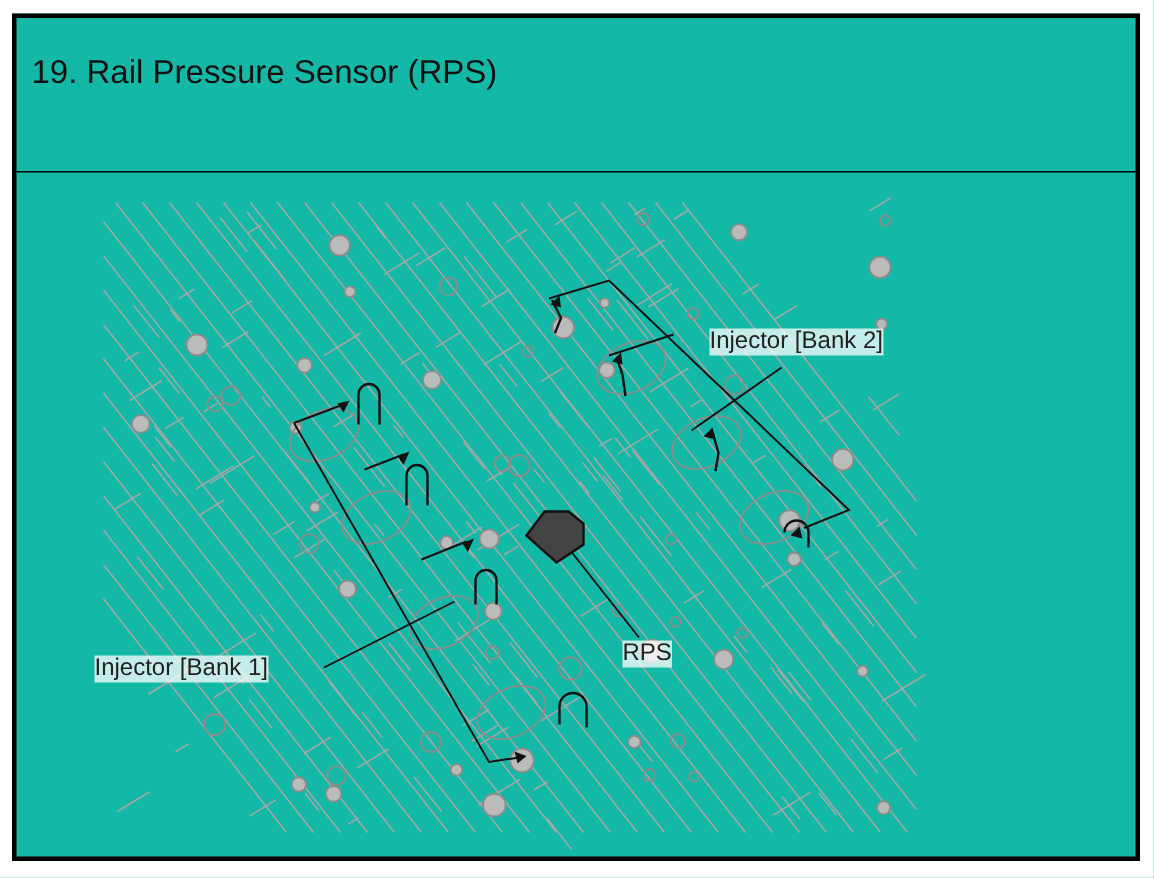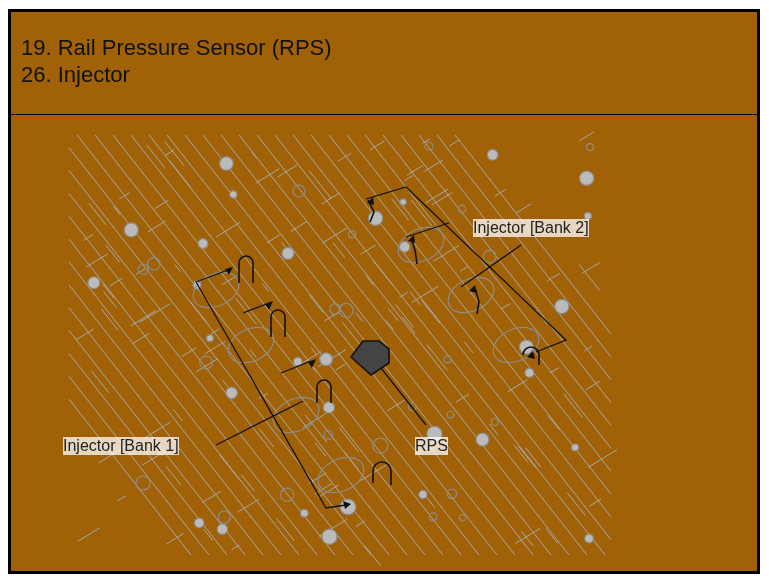--- a/index.html
+++ b/index.html
@@ -1,32 +1,31 @@
 <!DOCTYPE html>
 <html><head>
 <meta charset="utf-8">
 <style>
   html, body { margin:0; padding:0; background:#ffffff; }
   body { width:769px; height:585px; position:relative; overflow:hidden; font-family:"Liberation Sans", sans-serif; }
-  .frame { position:absolute; left:8px; top:9px; width:746px; height:559px; border:3px solid #000; background:#a16207; }
+  .frame { position:absolute; left:8px; top:9px; width:746px; height:559px; border:3px solid #000; background:#14b8a6; }
   .header { position:absolute; left:0; top:0; width:746px; height:102px; border-bottom:1px solid #000; }
   .legend-line { position:absolute; left:10px; font-size:22px; color:#111; line-height:26px; white-space:nowrap; }
   .l1 { top:23px; }
   .l2 { top:50px; }
   .diagram { position:absolute; left:0; top:103px; width:599px; height:456px;padding-left:38px; }
   .diagram svg { position:absolute; left:0; top:0; }
   .callout { position:absolute; font-size:16px; color:#222; background:rgba(255,255,255,0.75); white-space:nowrap; line-height:18px; }
 </style>
 </head>
 <body>
 
 <div class="frame">
   <div class="header">
     <div class="legend-line l1">19. Rail Pressure Sensor (RPS)</div>
-    <div class="legend-line l2">26. Injector</div>
   </div>
 
   <div class="diagram">
     <svg id="art" width="746" height="456" viewBox="0 0 746 456">
       <g id="bg-lines" stroke="#a8a8a8" stroke-width="1" fill="none">
           <line x1="58" y1="284.16" x2="180" y2="440"></line>
           <line x1="58" y1="261.3" x2="198" y2="440"></line>
           <line x1="58" y1="238.44" x2="216" y2="440"></line>
           <line x1="58" y1="215.58" x2="234" y2="440"></line>
           <line x1="58" y1="192.72" x2="252" y2="440"></line>
@@ -307,15 +306,15 @@
       <g stroke="#111" stroke-width="1.6" fill="#555">
         <path d="M340,242 l12,-16 h16 l10,8 v14 l-18,12 z" fill="#444"></path>
       </g>
       <line x1="370" y1="253" x2="415" y2="310" stroke="#111" stroke-width="1.3"></line>
 
       <line x1="215" y1="325" x2="205" y2="330" stroke="#111" stroke-width="1.3"></line>
     </svg>
 
     <div class="callout" style="left:462px; top:104px;">Injector [Bank 2]</div>
     <div class="callout" style="left:52px; top:322px;">Injector [Bank 1]</div>
-    <div class="callout" style="left:404px; top:312px;margin-top:10px;">RPS</div>
+    <div class="callout" style="left:404px; top:312px;">RPS</div>
   </div>
 </div>
 
 </body></html>

